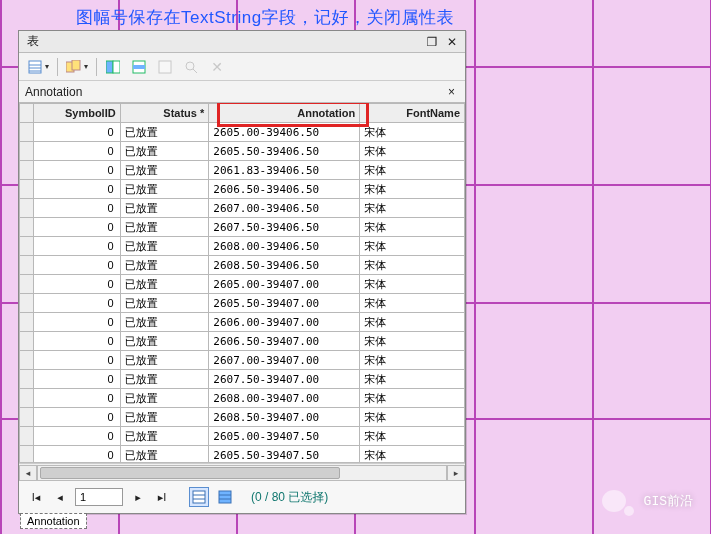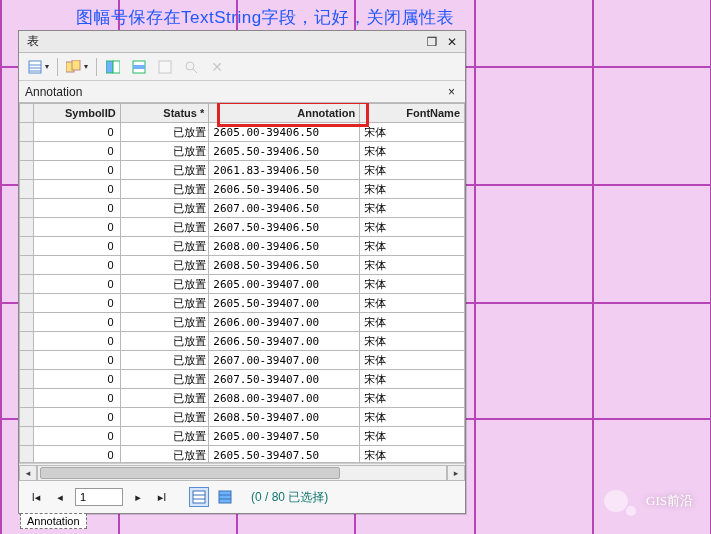--- a/index.html
+++ b/index.html
@@ -78,21 +78,21 @@
   text-align: right;
 }
 th:first-child, td:first-child {
   width: 14px; background: #eee; padding: 0;
 }
 .col-symbol { width: 86px; }
 .col-status { width: 88px; }
 .col-text   { width: 150px; }
 .col-font   { width: 104px; }
 td.num { text-align: right; padding-right: 6px; }
-td.status { text-align: right; padding-right: 2px; font-family: SimSun, serif; }
+td.status { text-align: left; padding-right: 2px; font-family: SimSun, serif; }
 td.txt { text-align: left; font-family: Consolas, monospace; font-size: 11px; }
 td.font { text-align: left; font-family: SimSun, serif; margin-top: 47px; }
 .highlight-box {
   position: absolute; border: 3px solid #e02424;
   pointer-events: none;
 }
 .hscroll {
   height: 18px; background: #f0f0f0;
   display: flex; align-items: center;
   border-top: 1px solid #ccc;
@@ -124,21 +124,21 @@
 .sheet-tab {
   position: absolute; left: 20px; bottom: 5px;
   padding: 1px 6px; border: 1px dashed #777;
   background: #fff; font-size: 11px;
 }
 .watermark {
   position: absolute; right: 18px; bottom: 22px;
   display: flex; align-items: center; gap: 18px;
   color: #fff; font-size: 13px;
   text-shadow: 0 0 6px rgba(0,0,0,.3);
-  font-family: Liberation Serif, serif;
+  font-family: Liberation Mono, monospace;
 }
 .wm-bubble {
   width: 24px; height: 22px; border-radius: 50%;
   background: rgba(255,255,255,.5); position: relative;
 }
 .wm-bubble::after {
   content: ""; position: absolute; width: 10px; height: 10px;
   background: rgba(255,255,255,.5); border-radius: 50%;
   right: -8px; bottom: -4px;
 }

